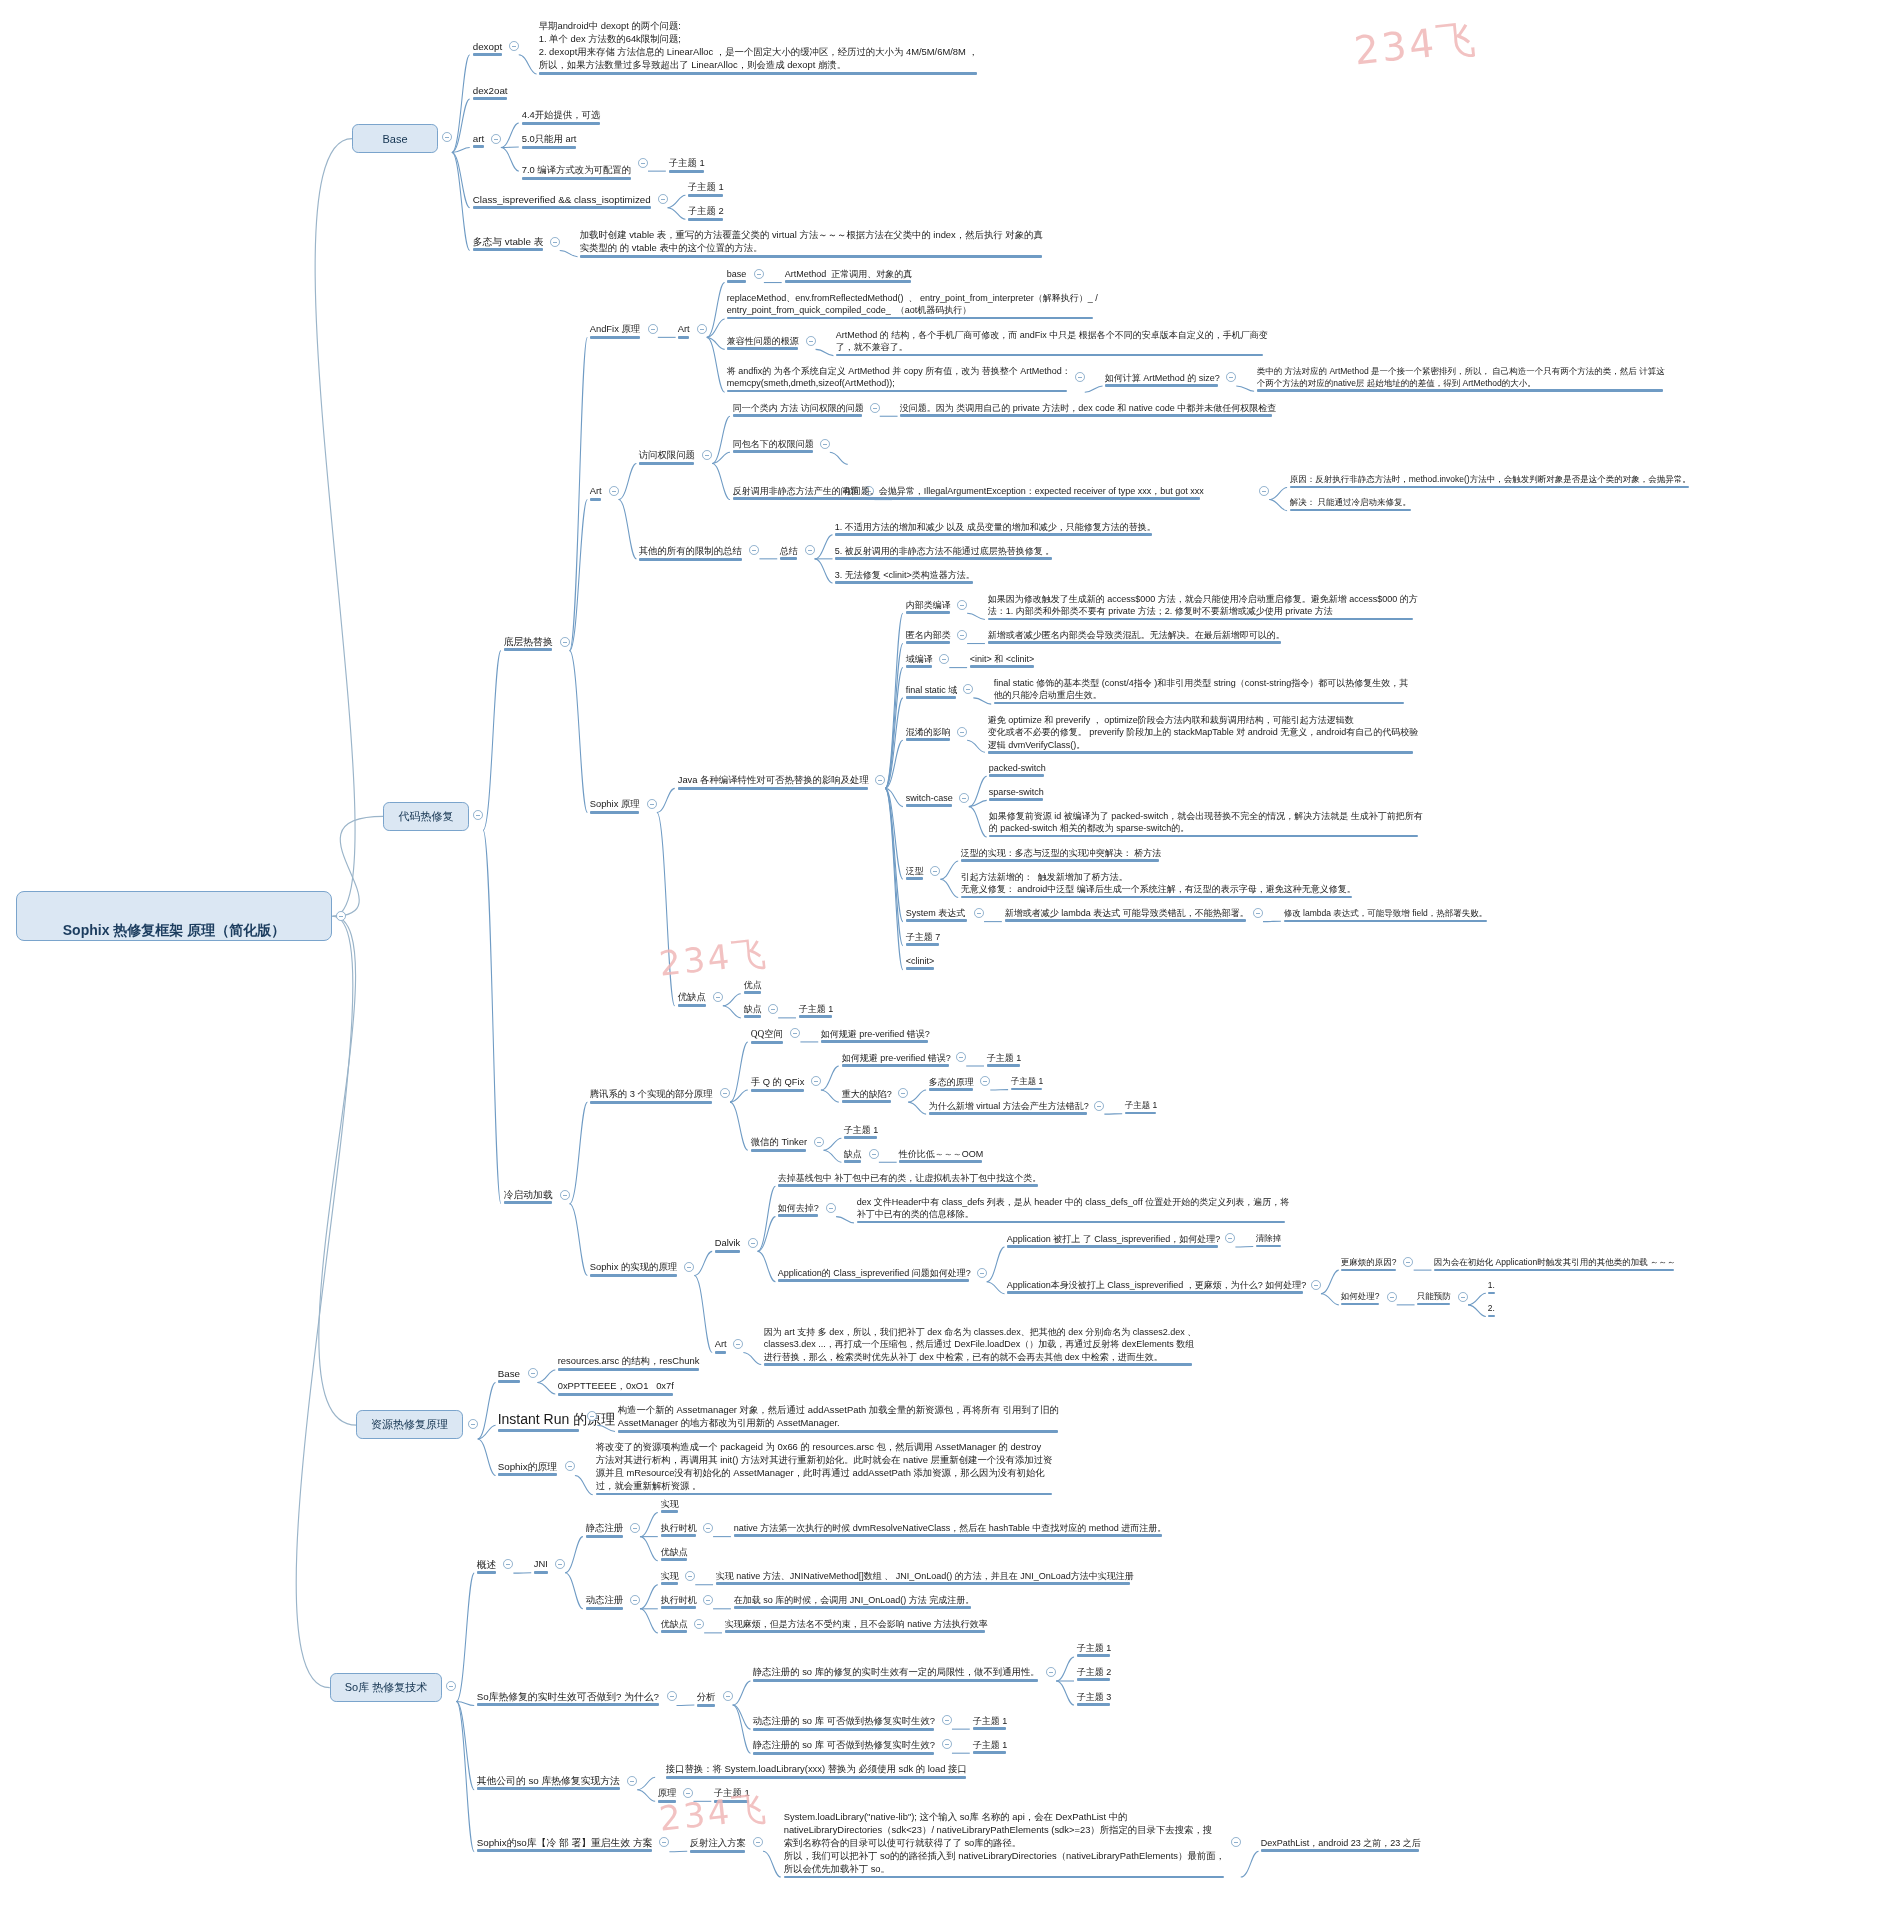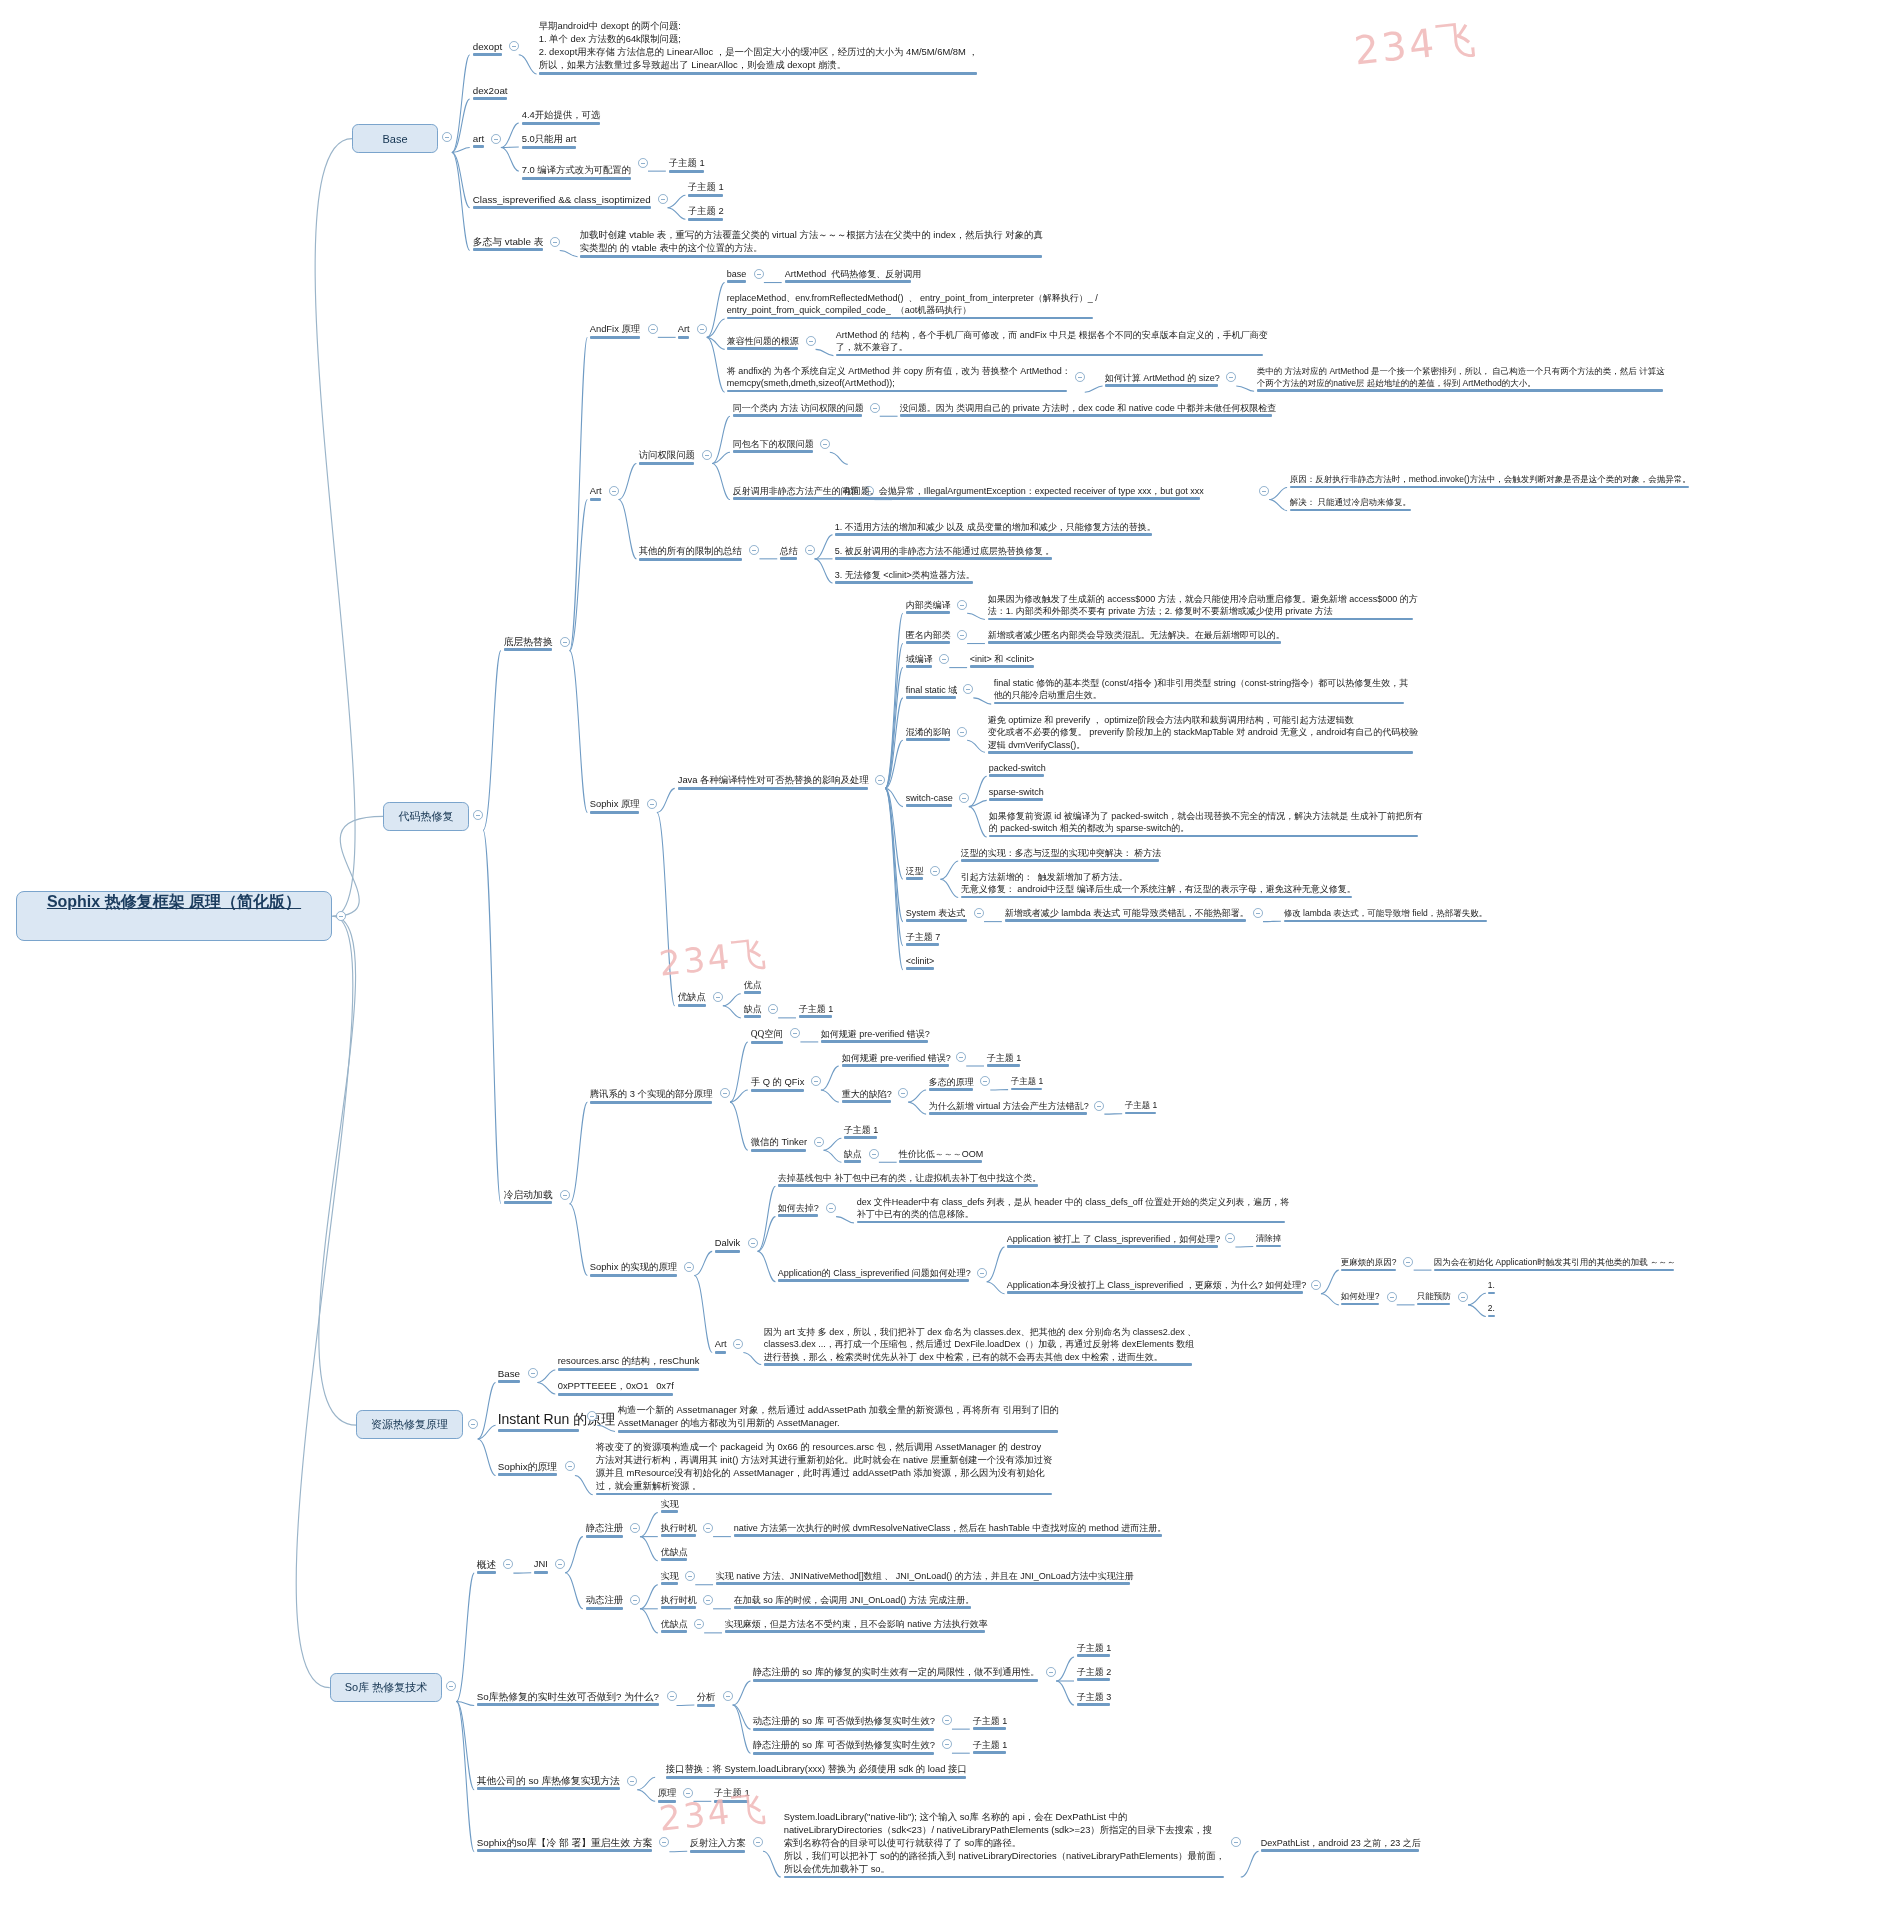--- a/index.html
+++ b/index.html
@@ -25,27 +25,26 @@
     content:"";display:block;position:absolute;left:2.7px;right:2.7px;bottom:0px;
     height:2.7px;background:#6f9bc4;border-radius:0.9px;
   }
 
   
   .root{
     position:absolute;
     background:#dbe7f3;
     border:1.4px solid #7aa4cc;
     border-radius:8px;
-    font-size:16px;
+    font-size:14px;
     font-weight:bold;
     color:#1b3c5e;
-    display:flex;align-items:flex-start;justify-content:center;
+    display:flex;align-items:flex-end;justify-content:center;
     padding:0 12.5px;
     box-sizing:border-box;
-    text-decoration:underline;
   }
   
   .lvl1{
     position:absolute;
     background:#dbe7f3;
     border:1.2px solid #7aa4cc;
     border-radius:6.2px;
     font-size:11px;
     color:#12324f;
     display:flex;align-items:center;justify-content:center;
@@ -259,21 +258,21 @@
     </div>
     <div class="tg" style="left: 473px; top: 810px;"></div>
     <div class="node u" style="left: 501px; top: 634px; font-size: 9.8px; width: 54px;"><span class="txt">底层热替换</span></div>
     <div class="tg" style="left: 560px; top: 637px;"></div>
     <div class="node u" style="left: 587px; top: 322px; font-size: 9.4px; width: 56px;"><span class="txt">AndFix 原理</span></div>
     <div class="tg" style="left: 648px; top: 324px;"></div>
     <div class="node u" style="left: 675px; top: 322px; font-size: 9.4px; width: 17px;"><span class="txt">Art</span></div>
     <div class="tg" style="left: 697px; top: 324px;"></div>
     <div class="node u" style="left: 724px; top: 267px; font-size: 9px; width: 25px;"><span class="txt">base</span></div>
     <div class="tg" style="left: 754px; top: 269px;"></div>
-    <div class="node u" style="left: 782px; top: 267px; font-size: 9px; width: 132px;"><span class="txt">ArtMethod  代码热修复、反射调用</span></div>
+    <div class="node u" style="left: 782px; top: 267px; font-size: 9px; width: 132px;"><span class="txt">ArtMethod  正常调用、对象的真</span></div>
     <div class="node u" style="left: 724px; top: 291px; font-size: 9px; width: 372px;"><span class="txt">replaceMethod、env.fromReflectedMethod()  、 entry_point_from_interpreter（解释执行）_ /
 entry_point_from_quick_compiled_code_  （aot机器码执行）</span></div>
     <div class="node u" style="left: 724px; top: 334px; font-size: 9px; width: 77px;"><span class="txt">兼容性问题的根源</span></div>
     <div class="tg" style="left: 806px; top: 336px;"></div>
     <div class="node u" style="left: 833px; top: 328px; font-size: 9px; width: 433px;"><span class="txt">ArtMethod 的 结构，各个手机厂商可修改，而 andFix 中只是 根据各个不同的安卓版本自定义的，手机厂商变
 了，就不兼容了。</span></div>
     <div class="node u" style="left: 724px; top: 364px; font-size: 9px; width: 346px;"><span class="txt">将 andfix的 为各个系统自定义 ArtMethod 并 copy 所有值，改为 替换整个 ArtMethod：
 memcpy(smeth,dmeth,sizeof(ArtMethod));</span></div>
     <div class="tg" style="left: 1075px; top: 372px;"></div>
     <div class="node u" style="left: 1102px; top: 371px; font-size: 9px; width: 119px;"><span class="txt">如何计算 ArtMethod 的 size?</span></div>

